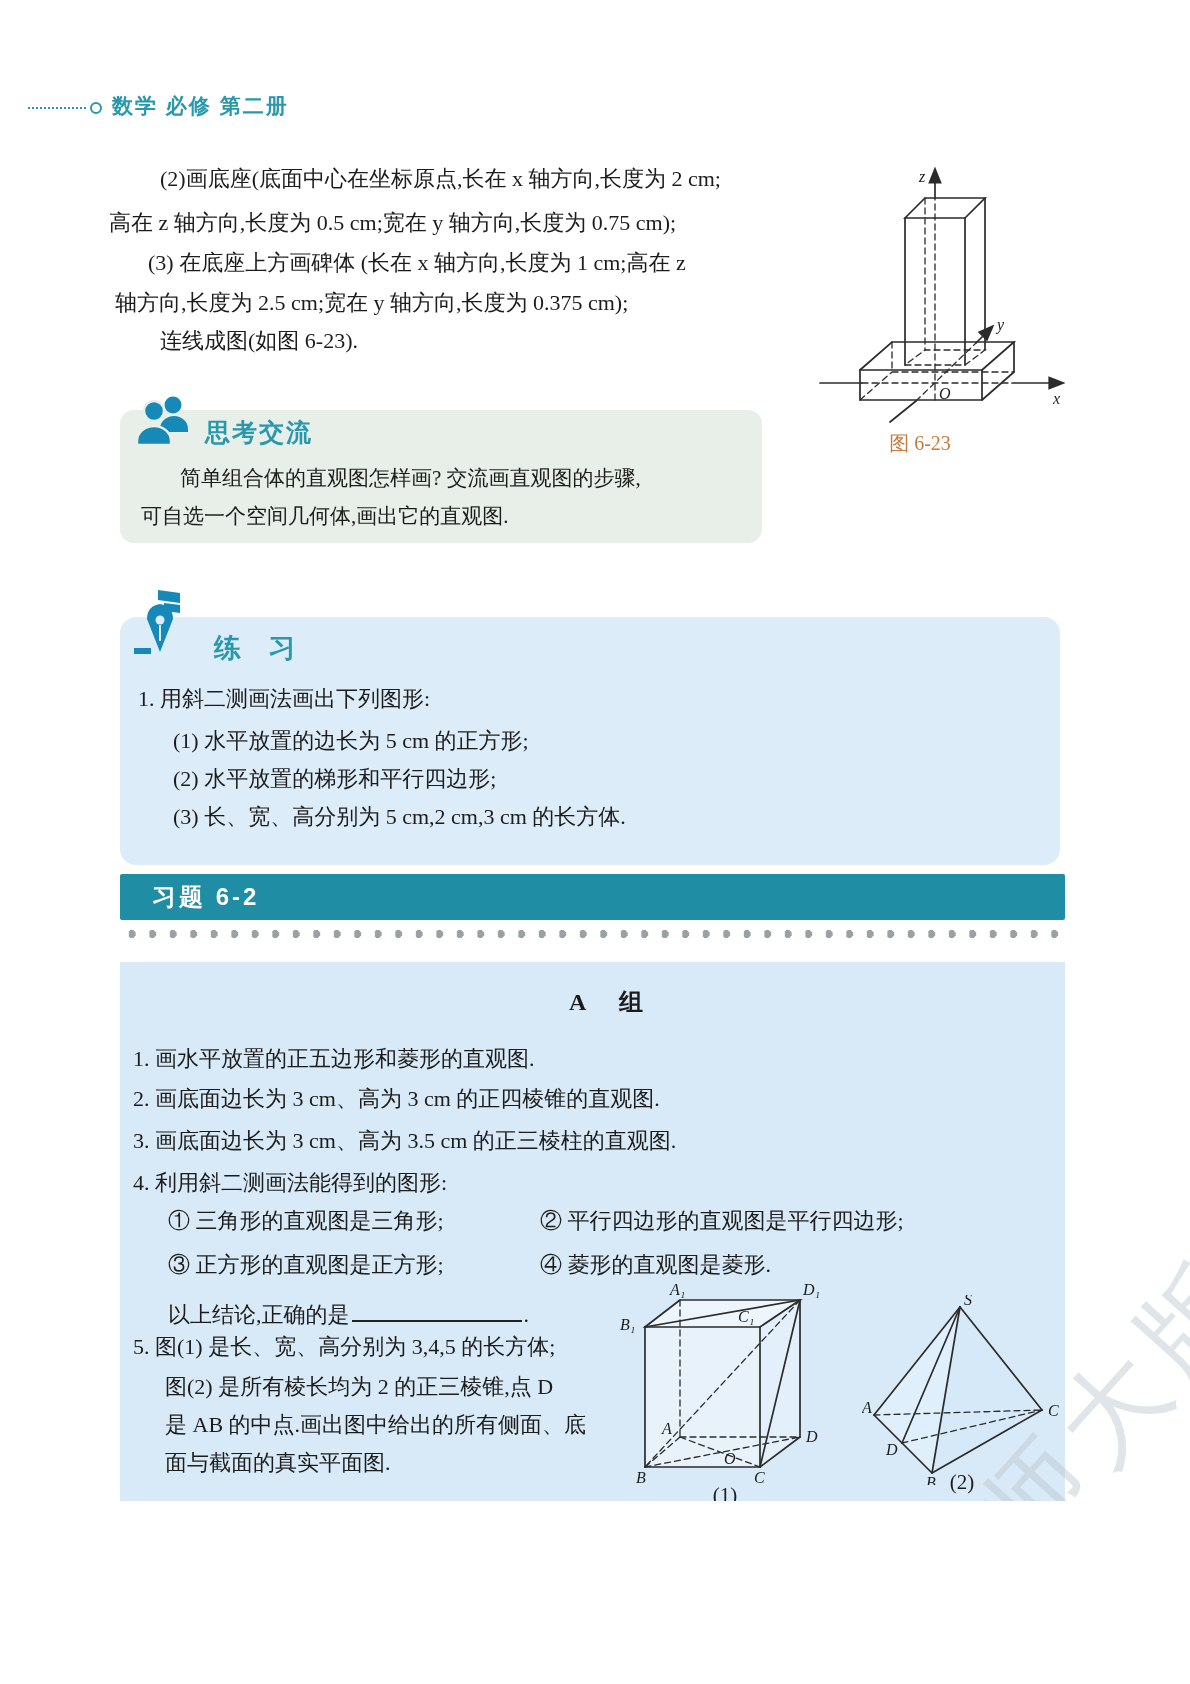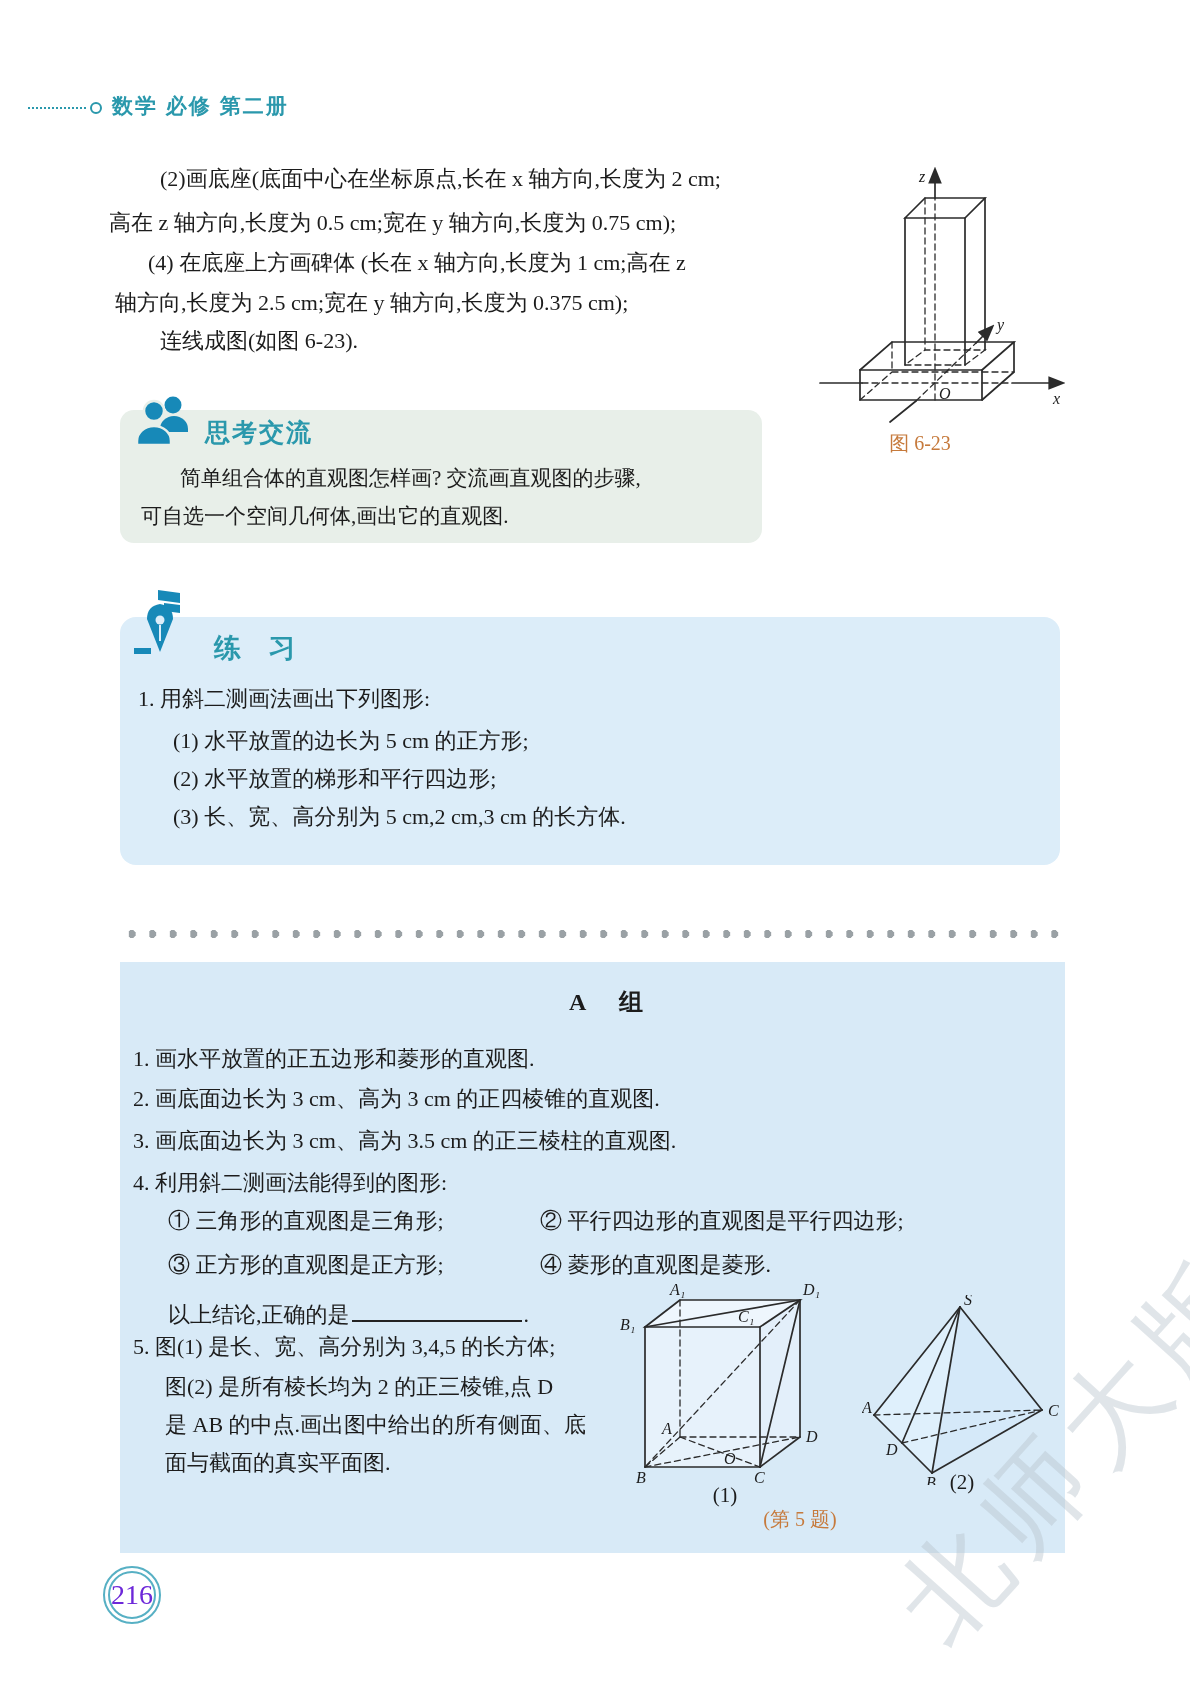--- a/index.html
+++ b/index.html
@@ -1,21 +1,21 @@
 <!DOCTYPE html>
 <html style="--teal: #2a98ac; --bar: #1f8da4; --icon: #1789b8; --green_box: #e8efe9; --blue_box: #dcedf9; --blue_box2: #d8eaf7; --orange: #c67a3c; --dot: #9aa1a5; --ink: #1c1c1c; --wm: #b7c3cc;"><head>
 <meta charset="utf-8">
 <style>
   :root{
     --teal:#2a98ac; --bar:#1f8da4; --icon:#1789b8;
     --green_box:#e8efe9; --blue_box:#dcedf9; --blue_box2:#d8eaf7;
     --orange:#c67a3c; --dot:#9aa1a5; --ink:#1c1c1c; --wm:#b7c3cc;
   }
   html,body{margin:0;padding:0;background:#ffffff;}
-  .page{position:relative;width:1190px;height:1684px;background:#fff;overflow:hidden;
+  .page{position:relative;width:1190px;height:1501px;background:#fff;overflow:hidden;
         font-family:"Liberation Serif","DejaVu Serif",serif;color:var(--ink);}
   .abs{position:absolute;}
   .line{position:absolute;white-space:nowrap;font-size:22px;line-height:30px;color:var(--ink);}
   .sans{font-family:"Liberation Sans","DejaVu Sans",sans-serif;}
   
   .hdr-dotline{position:absolute;left:28px;top:107px;width:58px;border-top:2px dotted var(--teal);}
   .hdr-ring{position:absolute;left:90px;top:102px;width:8px;height:8px;border:2px solid var(--teal);border-radius:50%;}
   .hdr-title{position:absolute;left:112px;top:92px;font-size:21px;font-weight:bold;color:var(--teal);letter-spacing:2px;}
   
   .green-box{position:absolute;left:120px;top:410px;width:642px;height:133px;background:var(--green_box);border-radius:14px;}
@@ -49,21 +49,21 @@
 <body>
 
 <div class="page">
 
   <div class="hdr-dotline"></div>
   <div class="hdr-ring"></div>
   <div class="hdr-title sans">数学 必修 第二册</div>
 
   <div class="line" style="left:160px;top:164px;">(2)画底座(底面中心在坐标原点,长在 x 轴方向,长度为 2 cm;</div>
   <div class="line" style="left:109px;top:208px;">高在 z 轴方向,长度为 0.5 cm;宽在 y 轴方向,长度为 0.75 cm);</div>
-  <div class="line" style="left:148px;top:248px;">(4) 在底座上方画碑体 (长在 x 轴方向,长度为 1 cm;高在 z</div>
+  <div class="line" style="left:148px;top:248px;">(3) 在底座上方画碑体 (长在 x 轴方向,长度为 1 cm;高在 z</div>
   <div class="line" style="left:115px;top:288px;">轴方向,长度为 2.5 cm;宽在 y 轴方向,长度为 0.375 cm);</div>
   <div class="line" style="left:160px;top:326px;">连线成图(如图 6-23).</div>
 
   <svg class="abs" style="left:770px;top:150px;" width="300" height="278" viewBox="0 0 300 278">
     <defs>
       <marker id="arr" markerWidth="10" markerHeight="8" refX="8" refY="4" orient="auto">
         <polygon points="0,0 10,4 0,8" fill="#2b2b2b"></polygon>
       </marker>
     </defs>
 
@@ -116,20 +116,23 @@
     <circle cx="28" cy="32" r="4.5" fill="#dcedf9"></circle>
     <line x1="28" y1="37" x2="28" y2="53" stroke="#dcedf9" stroke-width="2"></line>
     <rect x="2" y="60" width="17" height="6" fill="var(--icon)"></rect>
   </svg>
   <div class="sec-title sans" style="left:214px;top:630px;font-size:27px;letter-spacing:10px;">练  习</div>
   <div class="line" style="left:138px;top:684px;">1. 用斜二测画法画出下列图形:</div>
   <div class="line" style="left:173px;top:726px;">(1) 水平放置的边长为 5 cm 的正方形;</div>
   <div class="line" style="left:173px;top:764px;">(2) 水平放置的梯形和平行四边形;</div>
   <div class="line" style="left:173px;top:802px;">(3) 长、宽、高分别为 5 cm,2 cm,3 cm 的长方体.</div>
 
+  <div class="teal-bar">
+    <div class="t sans">习题 6-2</div>
+  </div>
   <div class="dots"></div>
 
   <div class="abox"></div>
   <div class="group-label">A  组</div>
 
   <div class="line" style="left:133px;top:1044px;">1. 画水平放置的正五边形和菱形的直观图.</div>
   <div class="line" style="left:133px;top:1084px;">2. 画底面边长为 3 cm、高为 3 cm 的正四棱锥的直观图.</div>
   <div class="line" style="left:133px;top:1126px;">3. 画底面边长为 3 cm、高为 3.5 cm 的正三棱柱的直观图.</div>
   <div class="line" style="left:133px;top:1168px;">4. 利用斜二测画法能得到的图形:</div>
 

